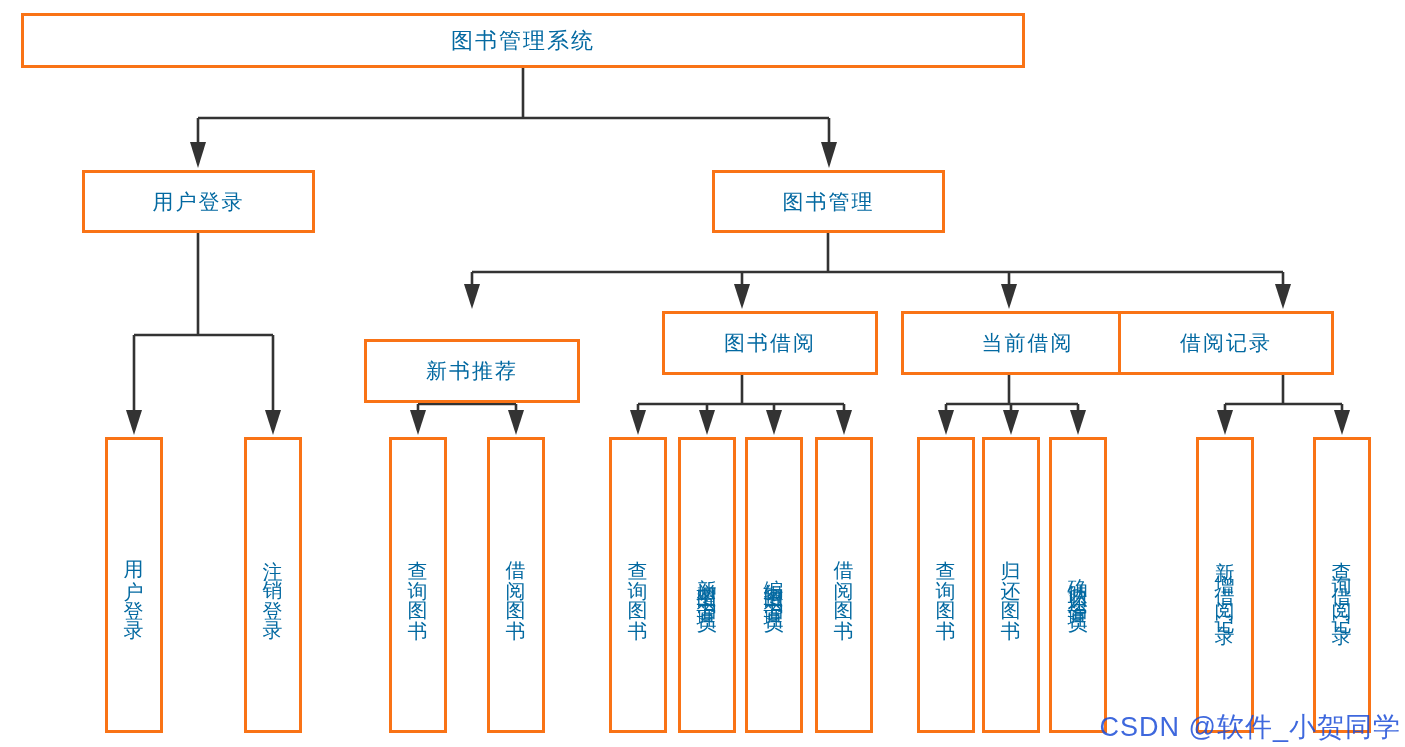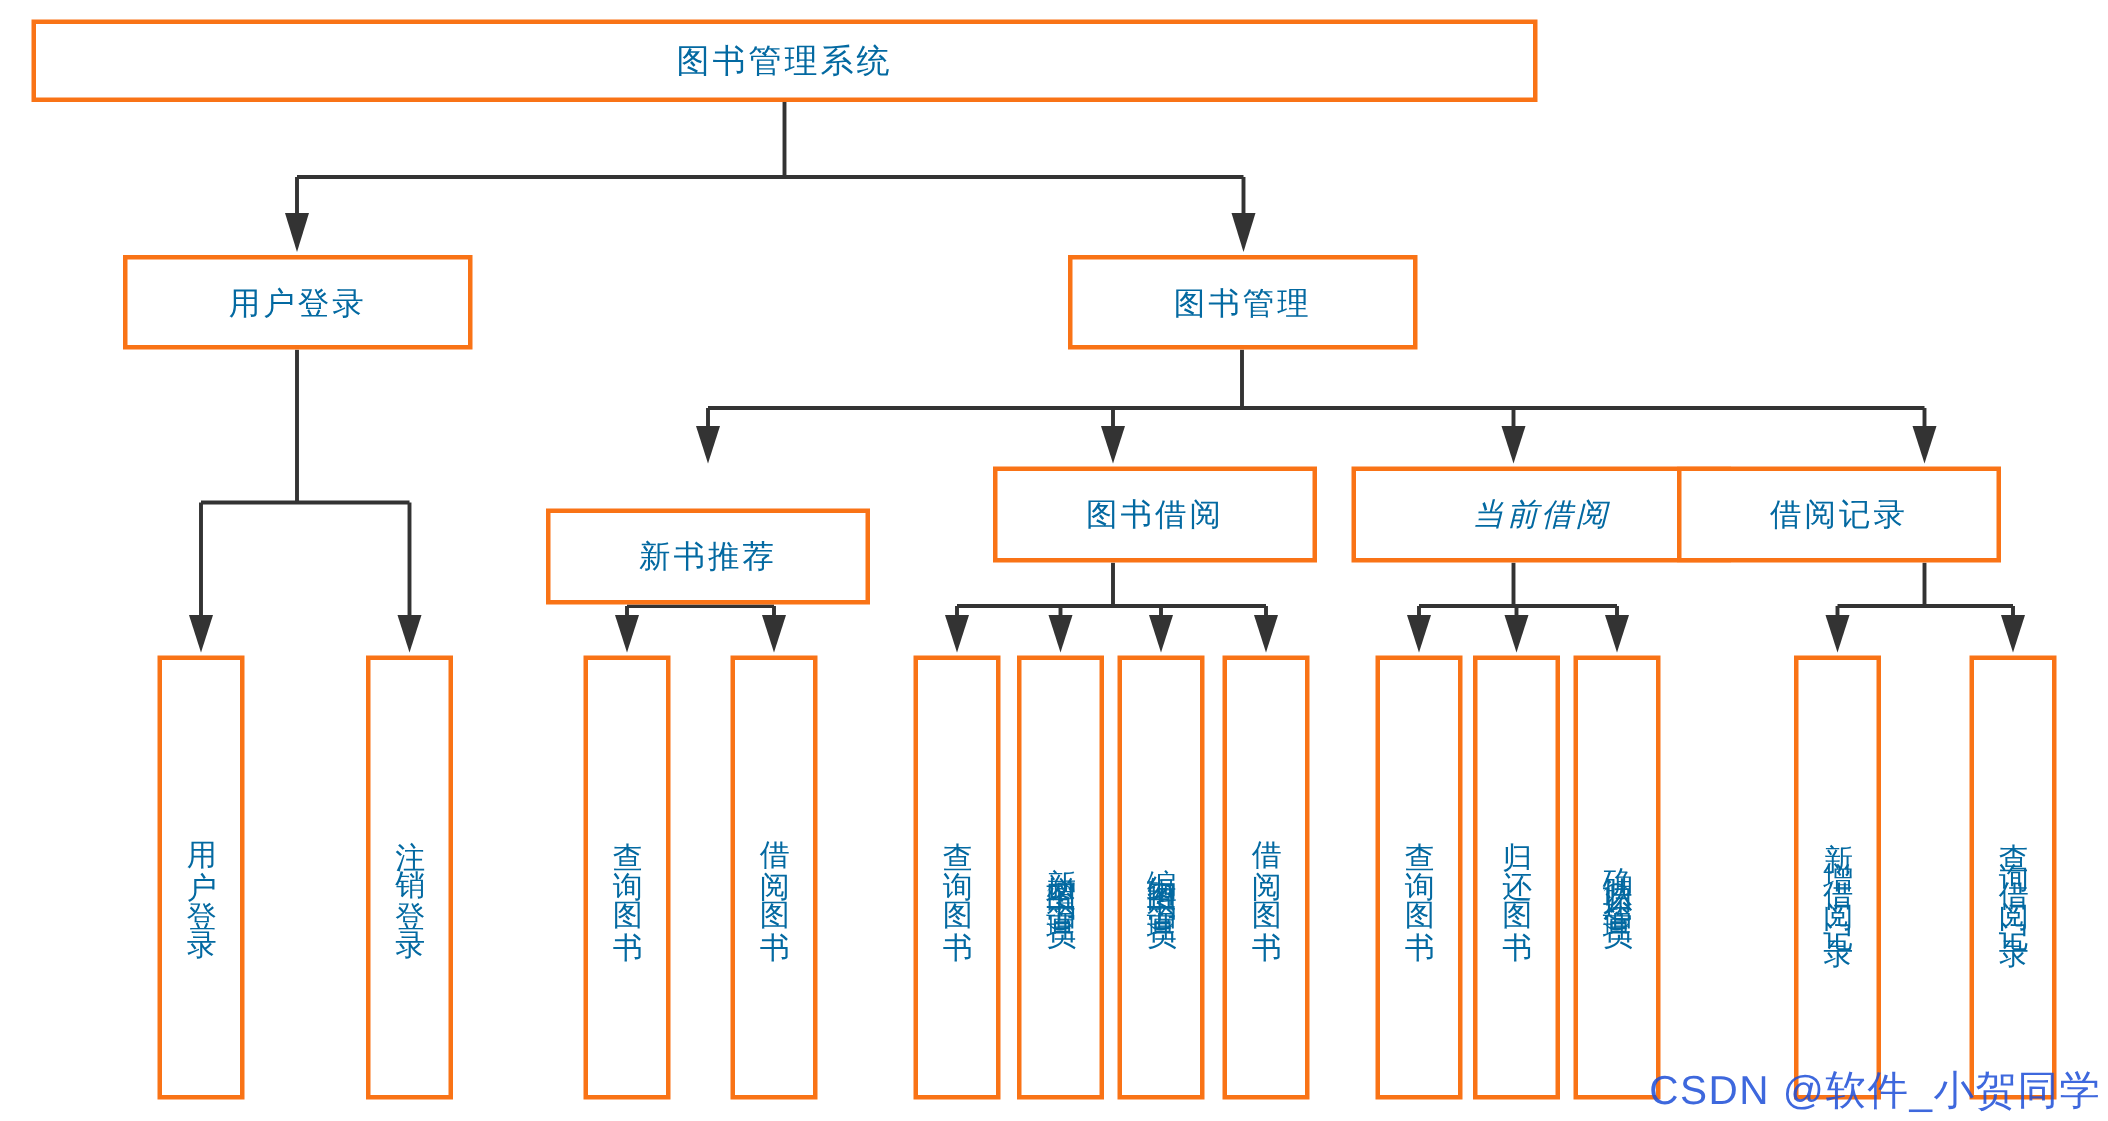--- a/index.html
+++ b/index.html
@@ -90,21 +90,21 @@
     </g>
   </svg>
 
   <div class="node h" style="left:21px;top:13px;width:1004px;height:55px;font-size:22px;">图书管理系统</div>
 
   <div class="node h" style="left:82px;top:170px;width:233px;height:63px;">用户登录</div>
   <div class="node h" style="left:712px;top:170px;width:233px;height:63px;">图书管理</div>
 
   <div class="node h" style="left:364px;top:311px;width:216px;height:64px;margin-top:28px;">新书推荐</div>
   <div class="node h" style="left:634px;top:311px;width:216px;height:64px;margin-left:28px;">图书借阅</div>
-  <div class="node h" style="left:901px;top:311px;width:253px;height:64px;font-style:italic;">当前借阅</div>
+  <div class="node h" style="left:901px;top:311px;width:253px;height:64px;">当前借阅</div>
   <div class="node h" style="left:1118px;top:311px;width:216px;height:64px;">借阅记录</div>
 
   <div class="node v sp4" style="left:105px;top:437px;width:58px;height:296px;">用户登录</div>
   <div class="node v sp4" style="left:244px;top:437px;width:58px;height:296px;">注销登录</div>
 
   <div class="node v sp4" style="left:389px;top:437px;width:58px;height:296px;">查询图书</div>
   <div class="node v sp4" style="left:487px;top:437px;width:58px;height:296px;">借阅图书</div>
 
   <div class="node v sp4" style="left:609px;top:437px;width:58px;height:296px;">查询图书</div>
   <div class="node v sp9" style="left:678px;top:437px;width:58px;height:296px;">新增图书（管理员）</div>

